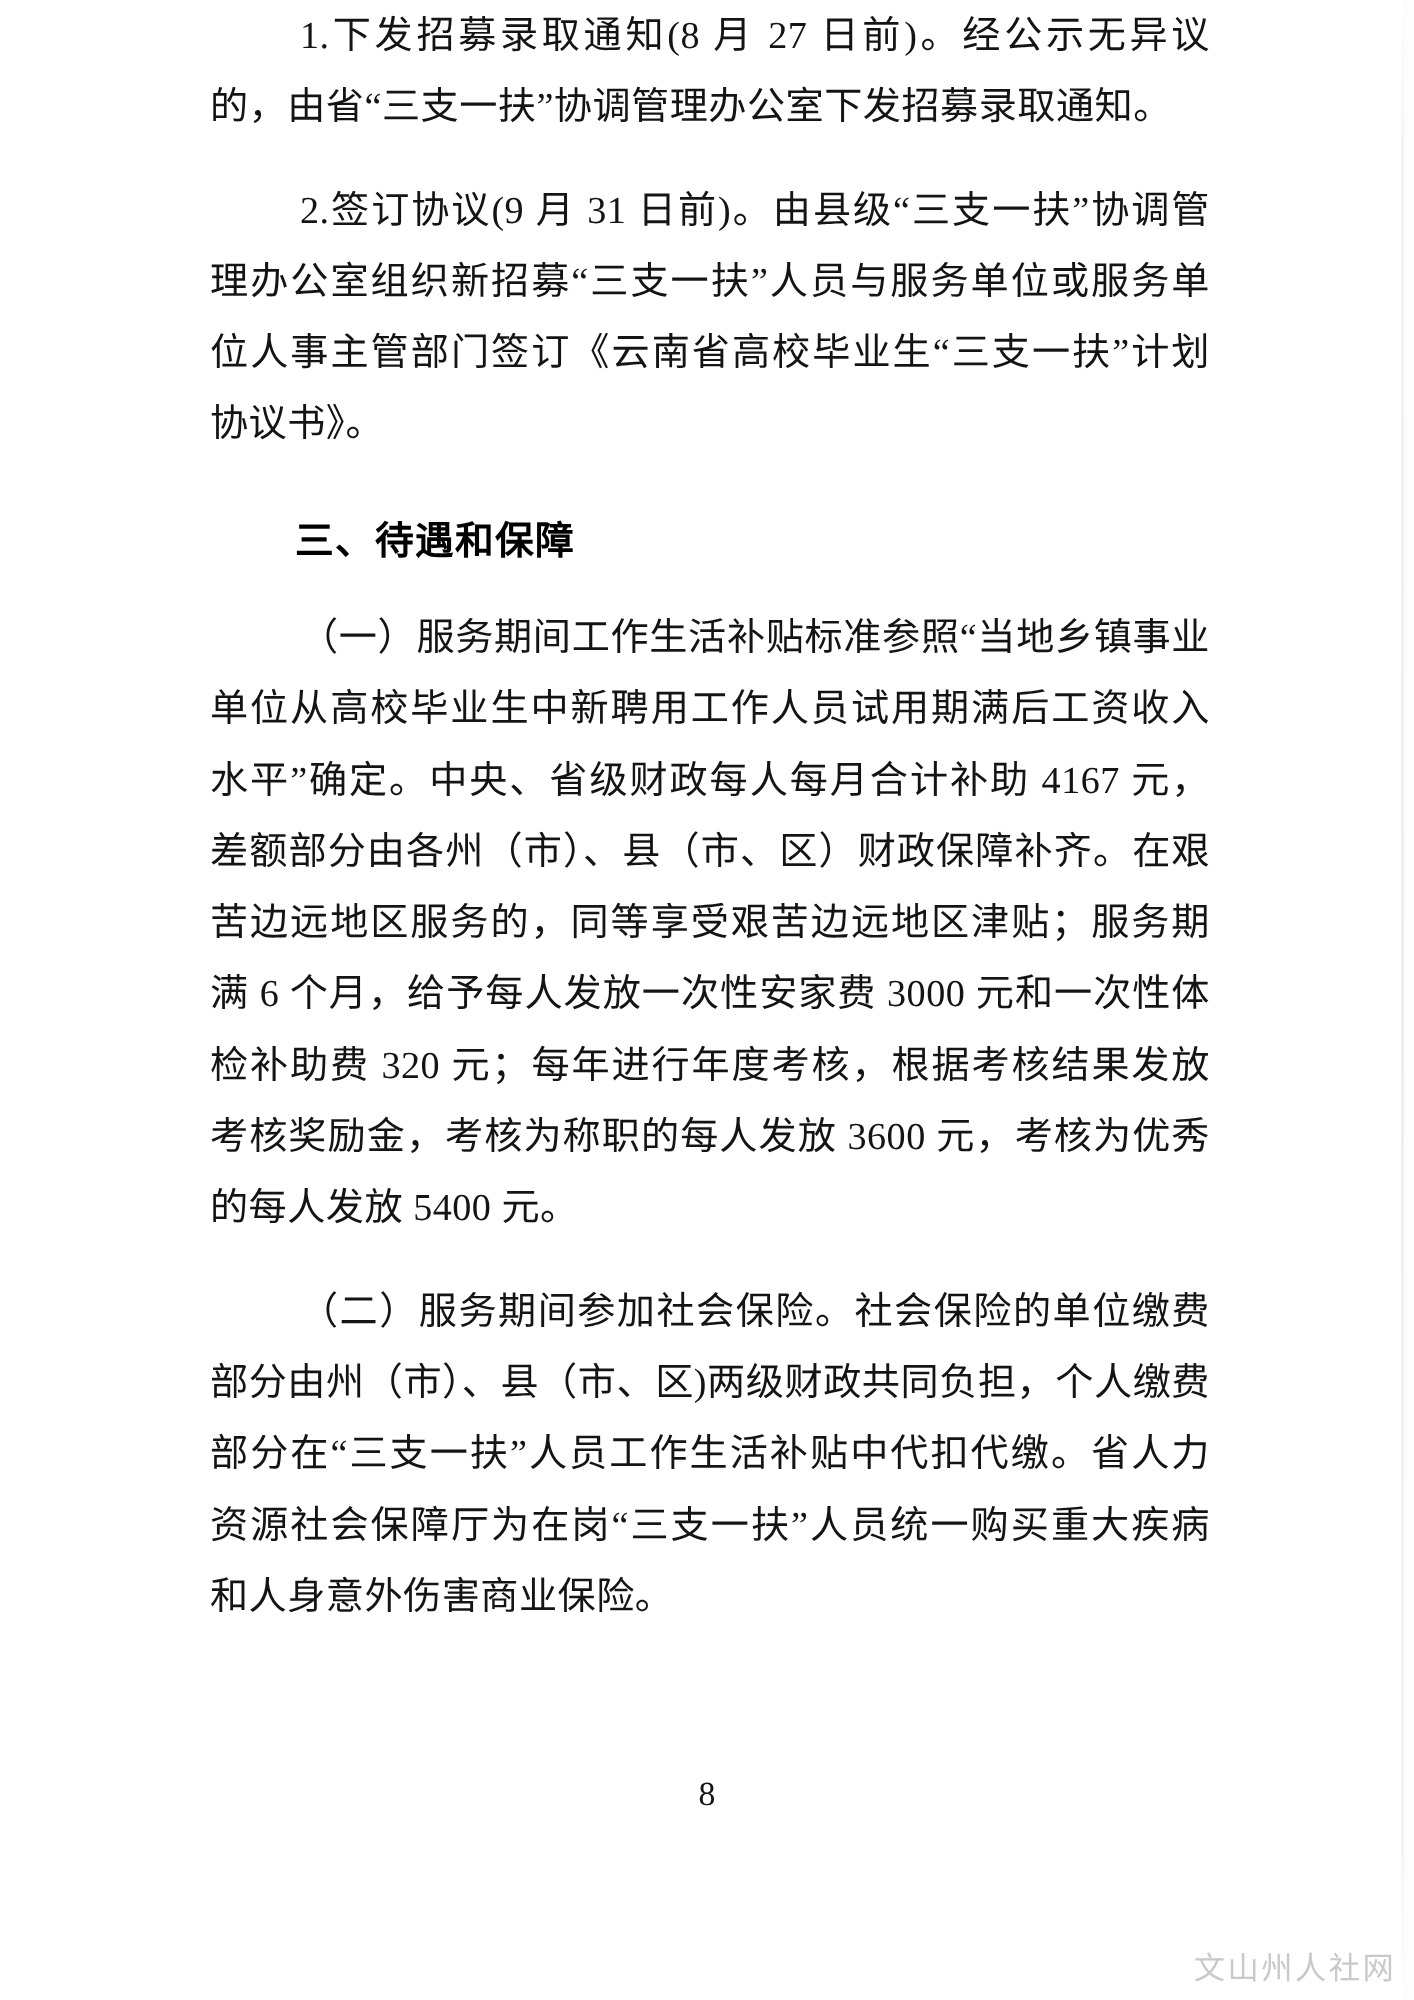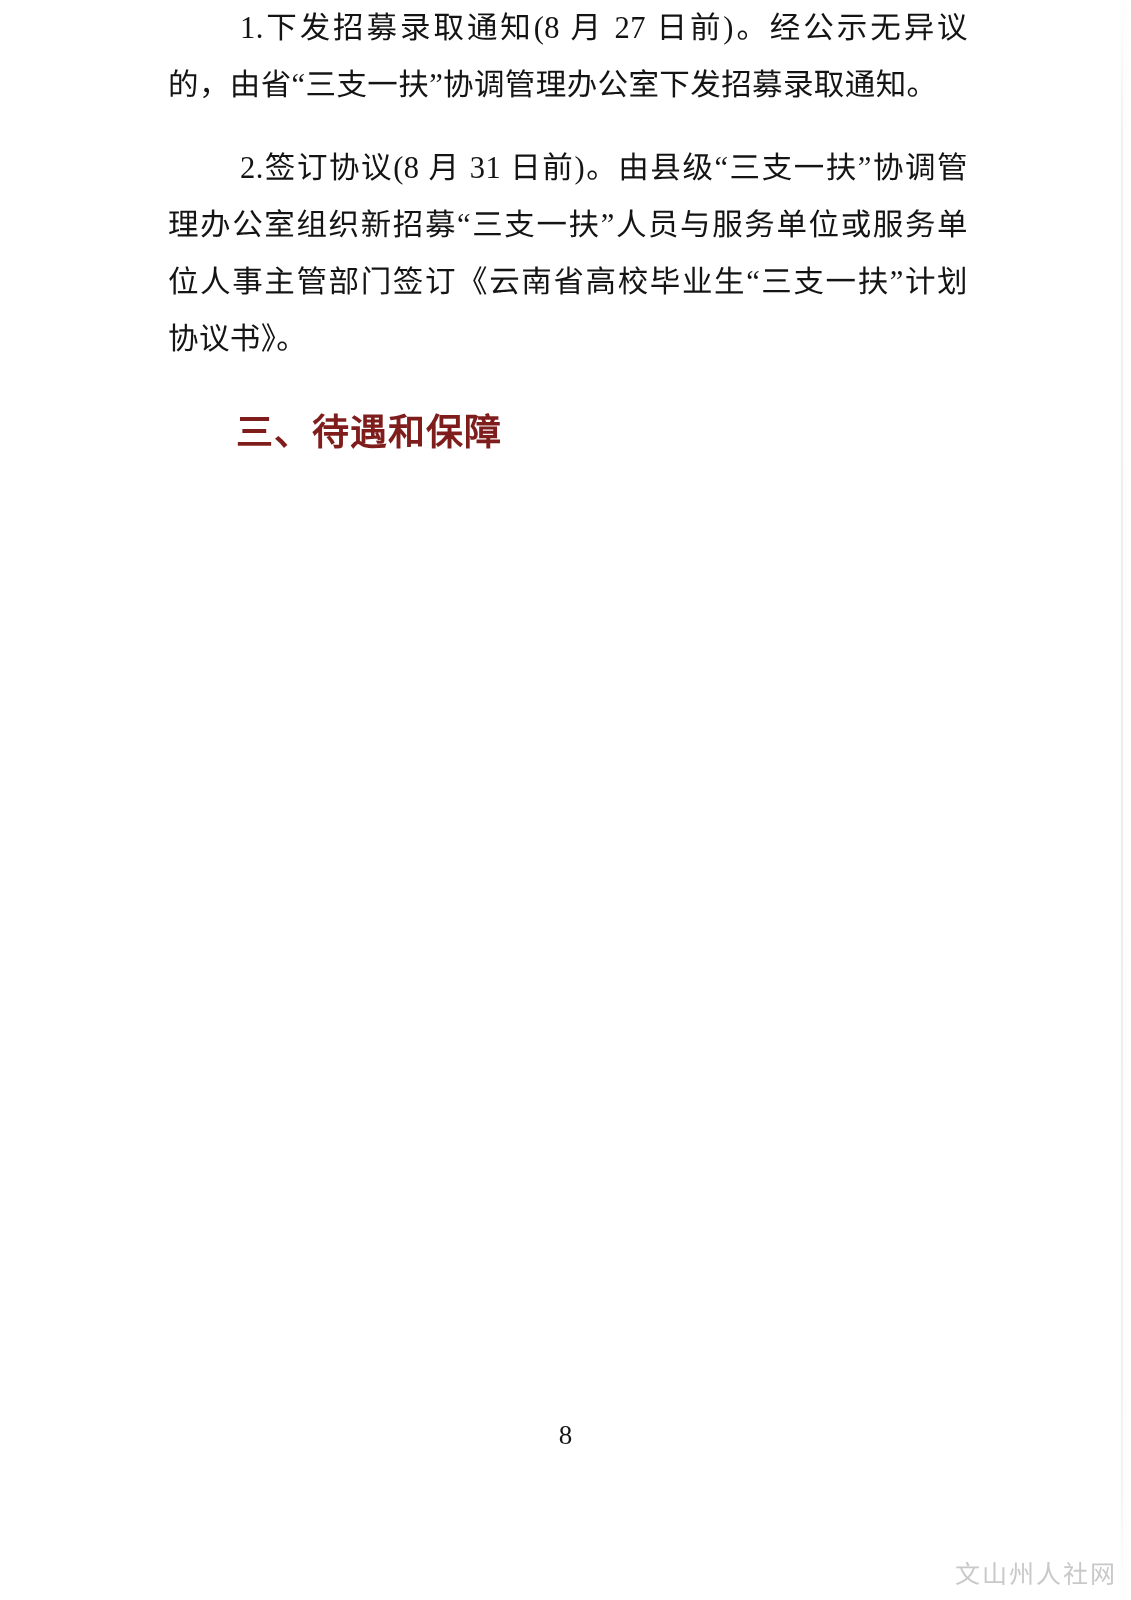--- a/index.html
+++ b/index.html
@@ -71,23 +71,23 @@
   p.body-text.tight {
     margin-bottom: 24px;
   }
 
   
   h2.section-heading {
     margin: 0 0 20px 0;
     padding: 0;
     font-family: "Liberation Sans", "DejaVu Sans", sans-serif;
     font-weight: bold;
-    font-size: 37px;
+    font-size: 31px;
     line-height: 58px;
-    color: #7f1d1d;
+    color: #000000;
     text-indent: 68px;
     letter-spacing: 1px;
   }
 
   .spacer-before-heading { height: 10px; }
 
   
   .page-number {
     position: absolute;
     left: 0;
@@ -118,28 +118,30 @@
 
 <div class="page">
 
   <div class="scan-edge-2"></div>
   <div class="scan-edge"></div>
 
   <div class="content">
 
     <p class="body-text">1.下发招募录取通知(8 月 27 日前)。经公示无异议的，由省“三支一扶”协调管理办公室下发招募录取通知。</p>
 
-    <p class="body-text">2.签订协议(8 月 31 日前)。由县级“三支一扶”协调管理办公室组织新招募“三支一扶”人员与服务单位或服务单位人事主管部门签订《云南省高校毕业生“三支一扶”计划协议书》。</p>
+    <p class="body-text">2.签订协议(9 月 31 日前)。由县级“三支一扶”协调管理办公室组织新招募“三支一扶”人员与服务单位或服务单位人事主管部门签订《云南省高校毕业生“三支一扶”计划协议书》。</p>
 
 
     <div class="spacer-before-heading"></div>
 
     <h2 class="section-heading">三、待遇和保障</h2>
 
+    <p class="body-text">（一）服务期间工作生活补贴标准参照“当地乡镇事业单位从高校毕业生中新聘用工作人员试用期满后工资收入水平”确定。中央、省级财政每人每月合计补助 4167 元，差额部分由各州（市）、县（市、区）财政保障补齐。在艰苦边远地区服务的，同等享受艰苦边远地区津贴；服务期满 6 个月，给予每人发放一次性安家费 3000 元和一次性体检补助费 320 元；每年进行年度考核，根据考核结果发放考核奖励金，考核为称职的每人发放 3600 元，考核为优秀的每人发放 5400 元。</p>
 
+    <p class="body-text tight">（二）服务期间参加社会保险。社会保险的单位缴费部分由州（市）、县（市、区)两级财政共同负担，个人缴费部分在“三支一扶”人员工作生活补贴中代扣代缴。省人力资源社会保障厅为在岗“三支一扶”人员统一购买重大疾病和人身意外伤害商业保险。</p>
 
   </div>
 
   <div class="page-number">8</div>
 
   <div class="watermark">文山州人社网</div>
 
 </div>
 
 </body></html>

